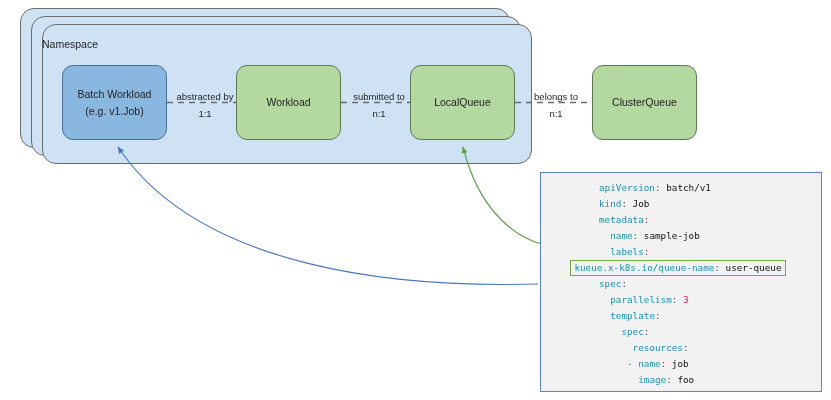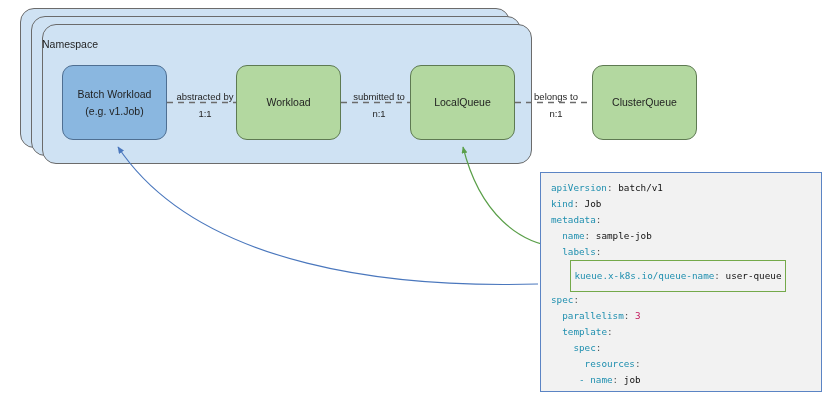--- a/index.html
+++ b/index.html
@@ -93,29 +93,29 @@
     box-sizing: border-box;
     background: #f2f2f2;
     border: 1.6px solid #5b84c4;
     padding: 7px 0 0 10px;
     font-family: "DejaVu Sans Mono", monospace;
     font-size: 9.3px;
     line-height: 16px;
     color: #111111;
     overflow: hidden;
   }
-  .cl { white-space: pre; }
+  .cl { white-space: pre; margin-left: 48px; }
   .k   { color: #1f8faf; }
   .num { color: #c2185b; }
   .dash{ color: #555555; }
 
   .cl.highlight {
     display: inline-block;
     border: 1.4px solid #74a94a;
-    padding: 8px 3px;
+    padding: 0px 3px;
     margin-left: -3px;
     background: #f2f2f2;
     line-height: 14px;
   }
   .hl-wrap { white-space: pre; }
 </style>
 </head>
 <body>
 
 <div id="canvas">

